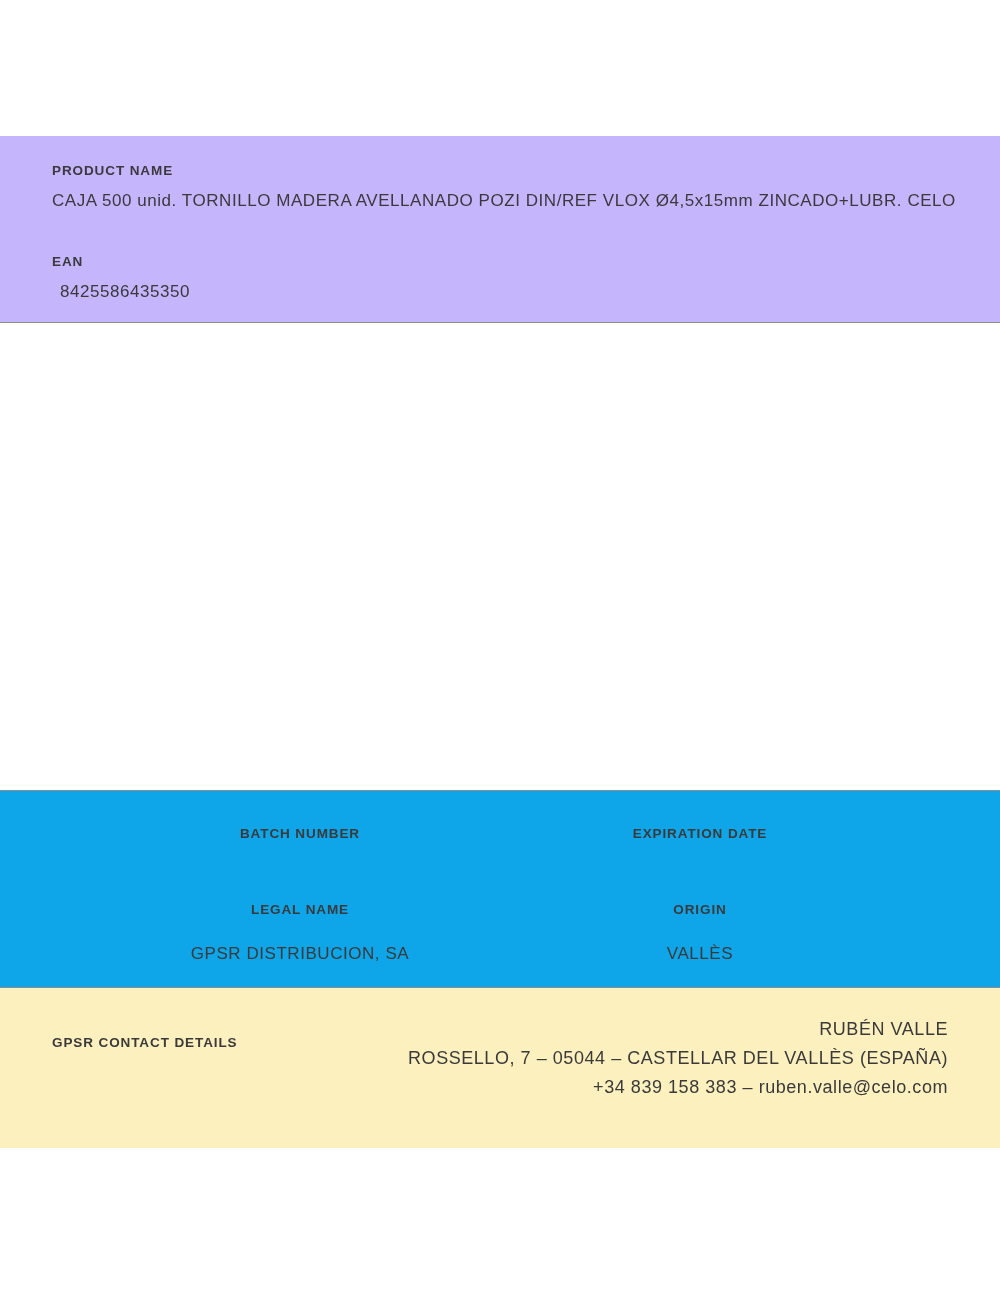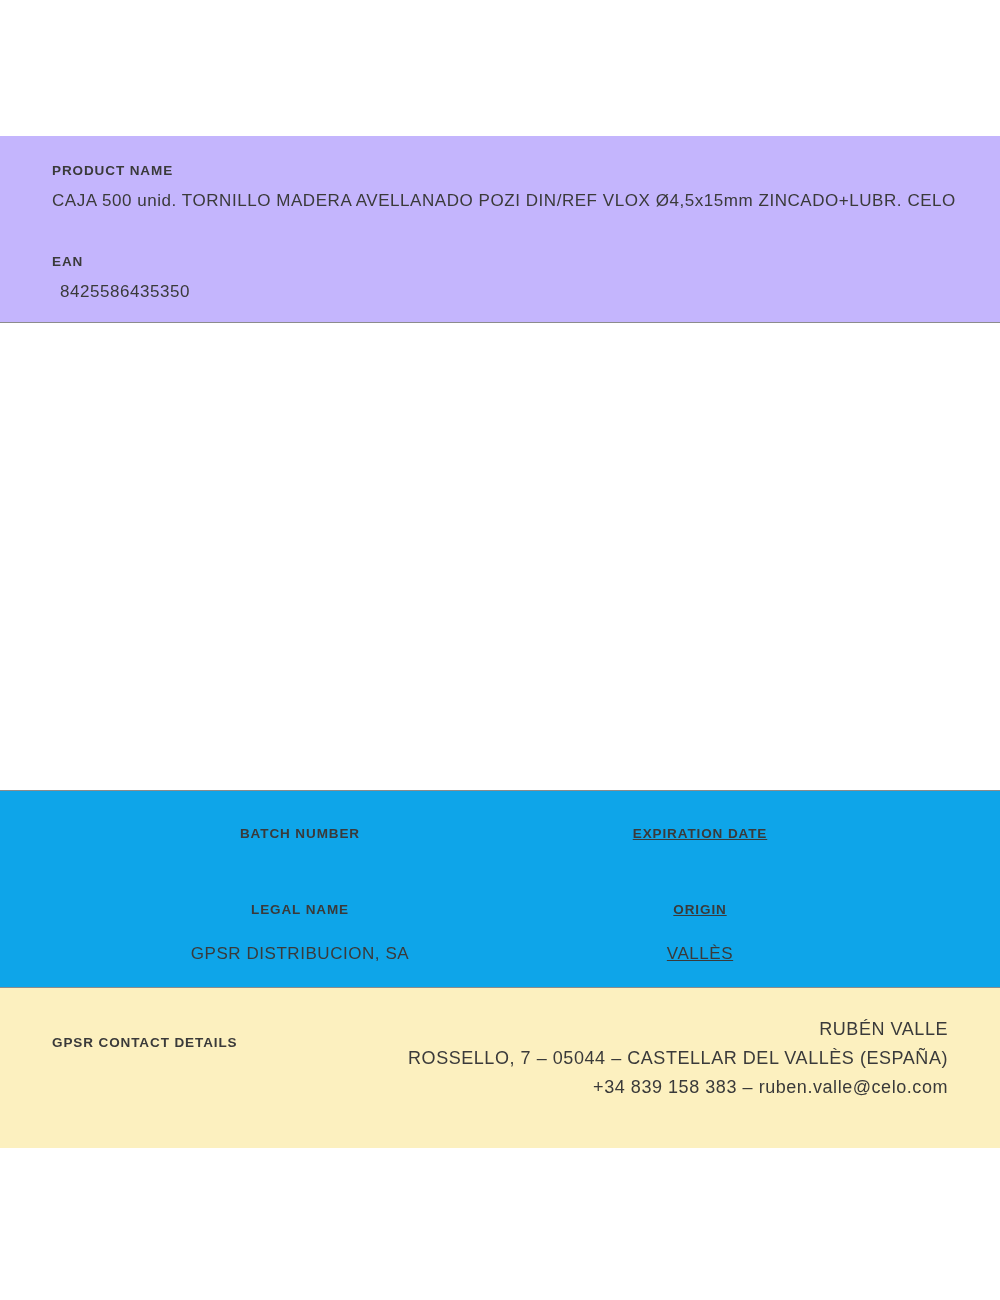--- a/index.html
+++ b/index.html
@@ -103,21 +103,20 @@
     left: 100px;
     width: 400px;
     text-align: center;
   }
 
   .col-right {
     position: absolute;
     left: 500px;
     width: 400px;
     text-align: center;
-    text-decoration: underline;
   }
 
   .row-1 { top: 35px; }
   .row-2 { top: 111px; }
   .row-2-val { top: 153px; }
 
   
   .gpsr-block {
     position: absolute;
     left: 0;

